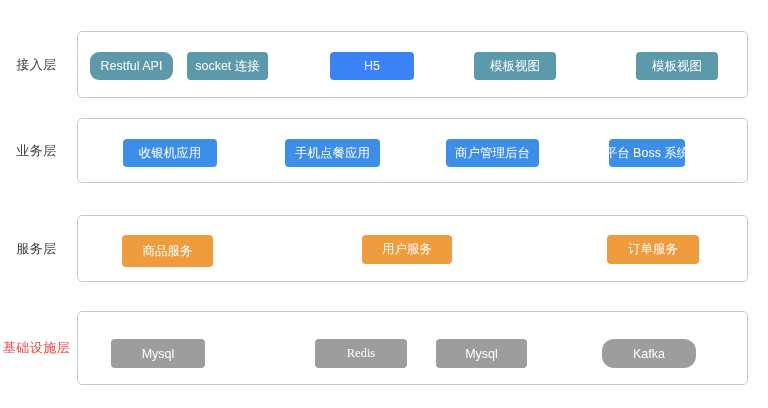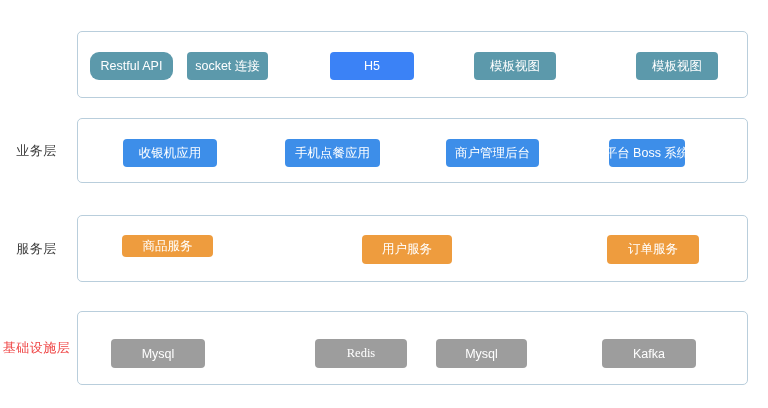--- a/index.html
+++ b/index.html
@@ -38,35 +38,36 @@
     font-size: 12.5px;
     white-space: nowrap;
     overflow: hidden;
   }
 </style>
 </head>
 <body>
 
 <div class="stage" style="background: rgb(255, 255, 255);">
     <div class="layer-container" style="left: 77px; top: 31px; width: 671px; height: 67px; border-color: rgb(185, 206, 220);"></div>
+    <div class="layer-label" style="left: 0px; top: 31px; width: 73px; height: 67px; color: rgb(61, 61, 61);">接入层</div>
     <div class="node" style="left: 90px; width: 83px; top: 52px; height: 28px; background: rgb(92, 153, 171); color: rgb(255, 255, 255); border-radius: 9px;">Restful API</div>
     <div class="node" style="left: 187px; width: 81px; top: 52px; height: 28px; background: rgb(92, 153, 171); color: rgb(255, 255, 255); text-align: right;">socket 连接</div>
     <div class="node" style="left: 330px; width: 84px; top: 52px; height: 28px; background: #3b82f6; color: rgb(255, 255, 255);">H5</div>
     <div class="node" style="left: 474px; width: 82px; top: 52px; height: 28px; background: rgb(92, 153, 171); color: rgb(255, 255, 255);">模板视图</div>
     <div class="node" style="left: 636px; width: 82px; top: 52px; height: 28px; background: rgb(92, 153, 171); color: rgb(255, 255, 255);">模板视图</div>
     <div class="layer-container" style="left: 77px; top: 118px; width: 671px; height: 65px; border-color: rgb(185, 206, 220);"></div>
     <div class="layer-label" style="left: 0px; top: 118px; width: 73px; height: 65px; color: rgb(61, 61, 61);">业务层</div>
     <div class="node" style="left: 123px; width: 94px; top: 139px; height: 28px; background: rgb(61, 142, 233); color: rgb(255, 255, 255);">收银机应用</div>
     <div class="node" style="left: 285px; width: 95px; top: 139px; height: 28px; background: rgb(61, 142, 233); color: rgb(255, 255, 255);">手机点餐应用</div>
     <div class="node" style="left: 446px; width: 93px; top: 139px; height: 28px; background: rgb(61, 142, 233); color: rgb(255, 255, 255);">商户管理后台</div>
     <div class="node" style="left: 609px; width: 76px; top: 139px; height: 28px; background: rgb(61, 142, 233); color: rgb(255, 255, 255);">平台 Boss 系统</div>
     <div class="layer-container" style="left: 77px; top: 215px; width: 671px; height: 67px; border-color: rgb(185, 206, 220);"></div>
     <div class="layer-label" style="left: 0px; top: 215px; width: 73px; height: 67px; color: rgb(61, 61, 61);">服务层</div>
-    <div class="node" style="left: 122px; width: 91px; top: 235px; height: 22px; background: rgb(238, 156, 62); color: rgb(255, 255, 255);">商品服务</div>
+    <div class="node" style="left: 122px; width: 91px; top: 235px; height: 32px; background: rgb(238, 156, 62); color: rgb(255, 255, 255);">商品服务</div>
     <div class="node" style="left: 362px; width: 90px; top: 235px; height: 29px; background: rgb(238, 156, 62); color: rgb(255, 255, 255);">用户服务</div>
     <div class="node" style="left: 607px; width: 92px; top: 235px; height: 29px; background: rgb(238, 156, 62); color: rgb(255, 255, 255);">订单服务</div>
     <div class="layer-container" style="left: 77px; top: 311px; width: 671px; height: 74px; border-color: rgb(185, 206, 220);"></div>
     <div class="layer-label" style="left: 0px; top: 311px; width: 73px; height: 74px; color: #ef4444;">基础设施层</div>
     <div class="node" style="left: 111px; width: 94px; top: 339px; height: 29px; background: rgb(157, 157, 157); color: rgb(255, 255, 255);">Mysql</div>
     <div class="node" style="left: 315px; width: 92px; top: 339px; height: 29px; background: rgb(157, 157, 157); color: rgb(255, 255, 255); font-family: Liberation Serif, serif;">Redis</div>
     <div class="node" style="left: 436px; width: 91px; top: 339px; height: 29px; background: rgb(157, 157, 157); color: rgb(255, 255, 255);">Mysql</div>
-    <div class="node" style="left: 602px; width: 94px; top: 339px; height: 29px; background: rgb(157, 157, 157); color: rgb(255, 255, 255);">Kafka</div>
+    <div class="node" style="left: 602px; width: 94px; top: 339px; height: 29px; background: rgb(157, 157, 157); color: rgb(255, 255, 255); border-radius: 12px;">Kafka</div>
   </div>
 
 </body></html>

